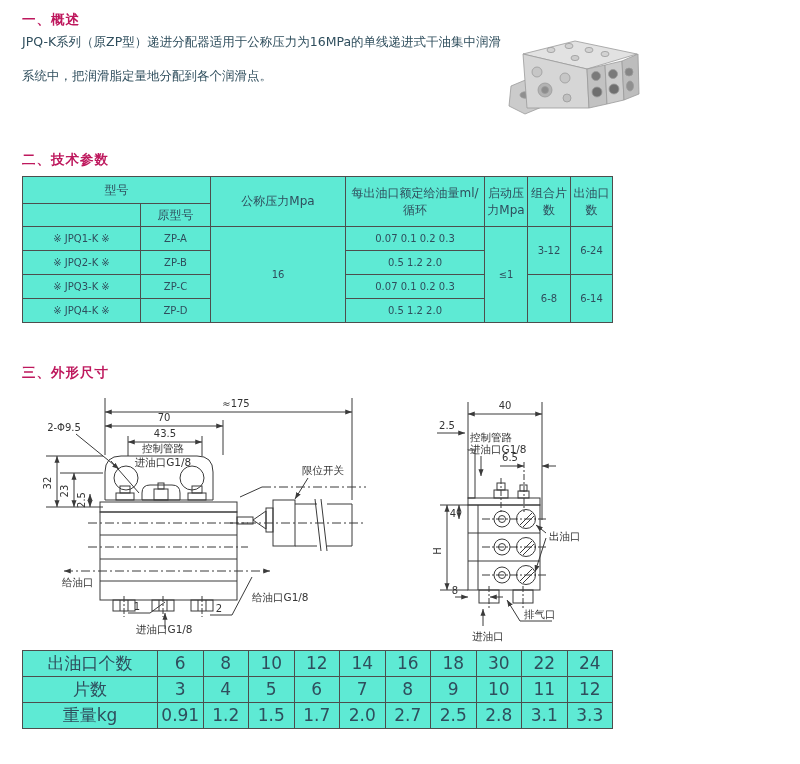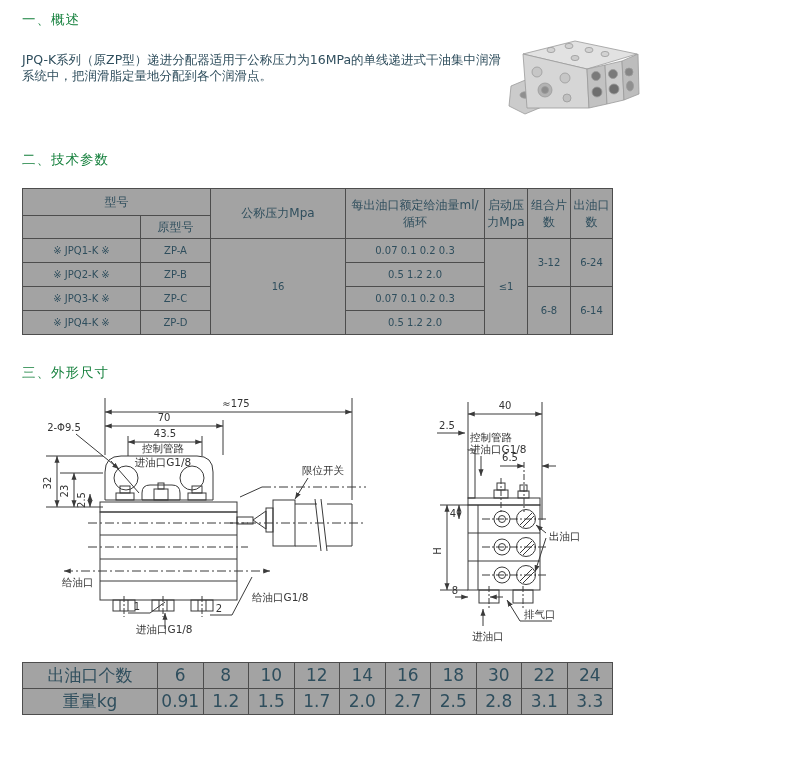--- a/index.html
+++ b/index.html
@@ -1,40 +1,40 @@
 <!DOCTYPE html>
 <html><head>
 <meta charset="utf-8">
 <style>
   html,body{margin:0;padding:0;background:#fff;}
   #page{position:relative;width:800px;height:764px;background:#fff;overflow:hidden;
         font-family:"DejaVu Sans","Liberation Sans",sans-serif;}
-  .sec-head{position:absolute;left:22px;font-size:13.5px;font-weight:normal;color:#15803d;letter-spacing:1px;}
+  .sec-head{position:absolute;left:22px;font-size:13.5px;font-weight:bold;color:#be185d;letter-spacing:1px;}
   .bodyline{position:absolute;left:22px;font-size:12.5px;color:#2f4e5d;white-space:nowrap;}
-  table{position:absolute;border-collapse:collapse;table-layout:fixed;background:#a3a3a3;margin-top:12px;}
+  table{position:absolute;border-collapse:collapse;table-layout:fixed;background:#5eead4;}
   td{border:1px solid #4d4d4d;text-align:center;vertical-align:middle;
      font-size:12px;color:#2f4e5d;padding:1px 2px;line-height:1.35;overflow:hidden;}
   #t1{left:22px;top:176px;width:590px;}
   #t1 tr.h1 td{height:24px;}
   #t1 tr.h2 td{height:20px;}
   #t1 tr.dr td{height:21px;font-size:10px;}
   #t2{left:22px;top:650px;width:590px;}
   #t2 td{height:21px;font-size:17px;}
   svg text{fill:#333;}
   .dim{font-size:10px;}
   .lbl{font-size:10.5px;}
   #drawing{position:absolute;left:0;top:385px;}
   #photo{position:absolute;left:505px;top:24px;}
 </style>
 </head>
 <body>
 <div id="page">
 
 <div class="sec-head" style="top:11px;">一、概述</div>
-<div class="bodyline" style="top:34px;margin-top:18px;">JPQ-K系列（原ZP型）递进分配器适用于公称压力为16MPa的单线递进式干油集中润滑</div>
+<div class="bodyline" style="top:34px;">JPQ-K系列（原ZP型）递进分配器适用于公称压力为16MPa的单线递进式干油集中润滑</div>
 <div class="bodyline" style="top:68px;">系统中，把润滑脂定量地分配到各个润滑点。</div>
 
 <svg id="photo" width="160" height="92" viewBox="0 0 160 92">
   <g stroke="#9a9a9a" stroke-width="0.8">
     <polygon points="6,62 30,52 44,58 44,80 20,90 4,82" fill="#cbcbcb"></polygon>
     <ellipse cx="20" cy="71" rx="5" ry="3.2" fill="#8f8f8f"></ellipse>
     <polygon points="18,30 70,17 132,30 82,45" fill="#e2e2e2"></polygon>
     <polygon points="18,30 82,45 84,84 22,84" fill="#d6d6d6"></polygon>
     <polygon points="82,45 100,41 102,80 84,84" fill="#c2c2c2"></polygon>
     <polygon points="100,41 117,37 119,76 102,80" fill="#cdcdcd"></polygon>
@@ -297,20 +297,33 @@
           <td>10</td>
           <td>12</td>
           <td>14</td>
           <td>16</td>
           <td>18</td>
           <td>30</td>
           <td>22</td>
           <td>24</td>
         </tr>
         <tr>
+          <td>片数</td>
+          <td>3</td>
+          <td>4</td>
+          <td>5</td>
+          <td>6</td>
+          <td>7</td>
+          <td>8</td>
+          <td>9</td>
+          <td>10</td>
+          <td>11</td>
+          <td>12</td>
+        </tr>
+        <tr>
           <td>重量kg</td>
           <td>0.91</td>
           <td>1.2</td>
           <td>1.5</td>
           <td>1.7</td>
           <td>2.0</td>
           <td>2.7</td>
           <td>2.5</td>
           <td>2.8</td>
           <td>3.1</td>

